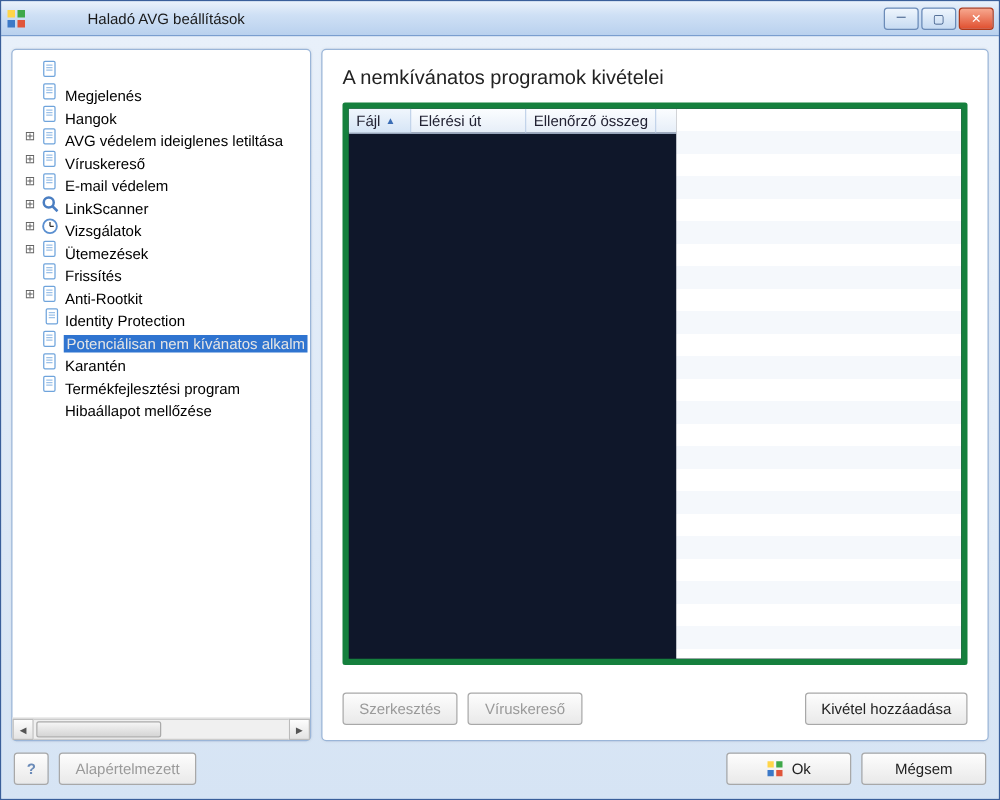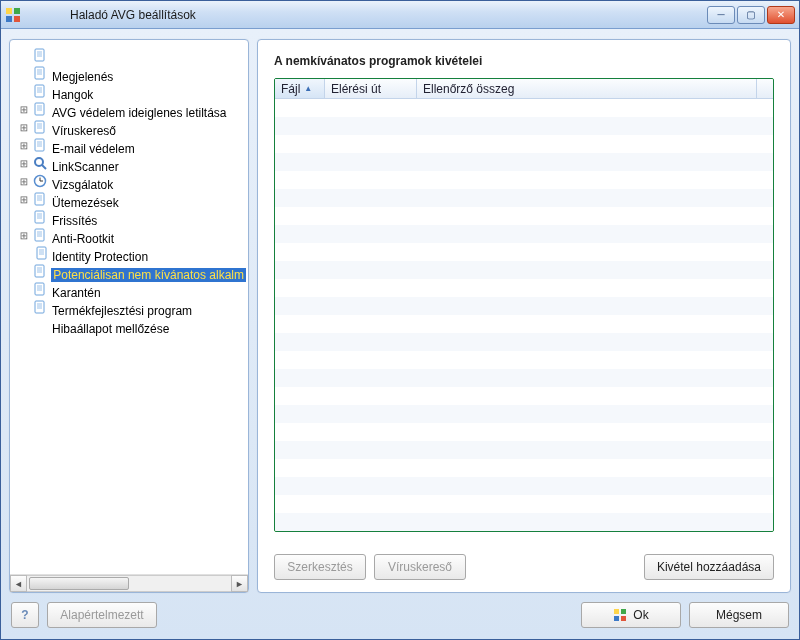--- a/index.html
+++ b/index.html
@@ -82,21 +82,21 @@
     color:#666; font-size:10px;
     cursor:pointer;
   }
   .tree-row .doc-icon {
     width:16px; height:16px; margin:0 2px;
     display:flex; align-items:center; justify-content:center;
   }
   .tree-row .doc-icon svg { display:block; }
   .tree-row .label { padding:0 2px;margin-top:44px; }
   .tree-row.selected .label {
-    background:#2f74d0; color:#fde047;
+    background:#2f74d0; color:#e5e5e5;
   }
   .tree-row.child { padding-left: 18px; }
   .tree-scrollbar {
     height:18px;
     border-top:1px solid #e0e0e0;
     display:flex;
     align-items:stretch;
     background:#f2f2f2;
   }
   .sb-btn {
@@ -106,28 +106,28 @@
   }
   .sb-track { flex:1; background:#f0f0f0; border-top:1px solid #ccc; border-bottom:1px solid #ccc; position:relative;}
   .sb-thumb { position:absolute; left:2px; top:1px; bottom:1px; width:100px;
     background:linear-gradient(#f5f5f5,#d5d5d5); border:1px solid #aaa; border-radius:2px;}
   .content-panel {
     flex:1;
     display:flex;
     flex-direction:column;
     padding: 14px 16px 12px 16px;
   }
-  .pane-title { font-size:12px; color:#222; margin-bottom:10px;font-weight:bold; }
+  .pane-title { font-size:16px; color:#222; margin-bottom:10px; }
   .table-wrap {
     flex:1;
-    border:1px solid #15803d;
+    border:5px solid #15803d;
     border-radius:2px;
-    display:flex; flex-direction:column;
+    display:flex; 
     overflow:hidden;
-    background:#bef264;
+    background:#0f172a;
   }
   .table-header {
     display:flex;
     height:20px;
     background:linear-gradient(#fbfdff,#e6eef8);
     border-bottom:1px solid #c3d4ea;
   }
   .th {
     border-right:1px solid #c3d4ea;
     padding:2px 6px;

